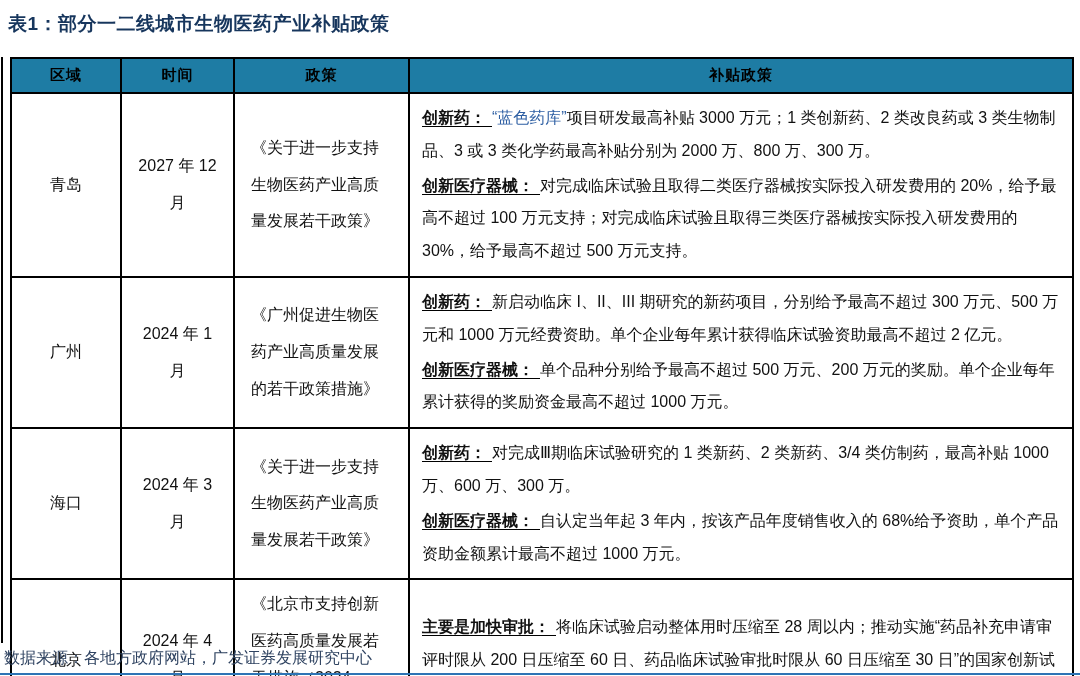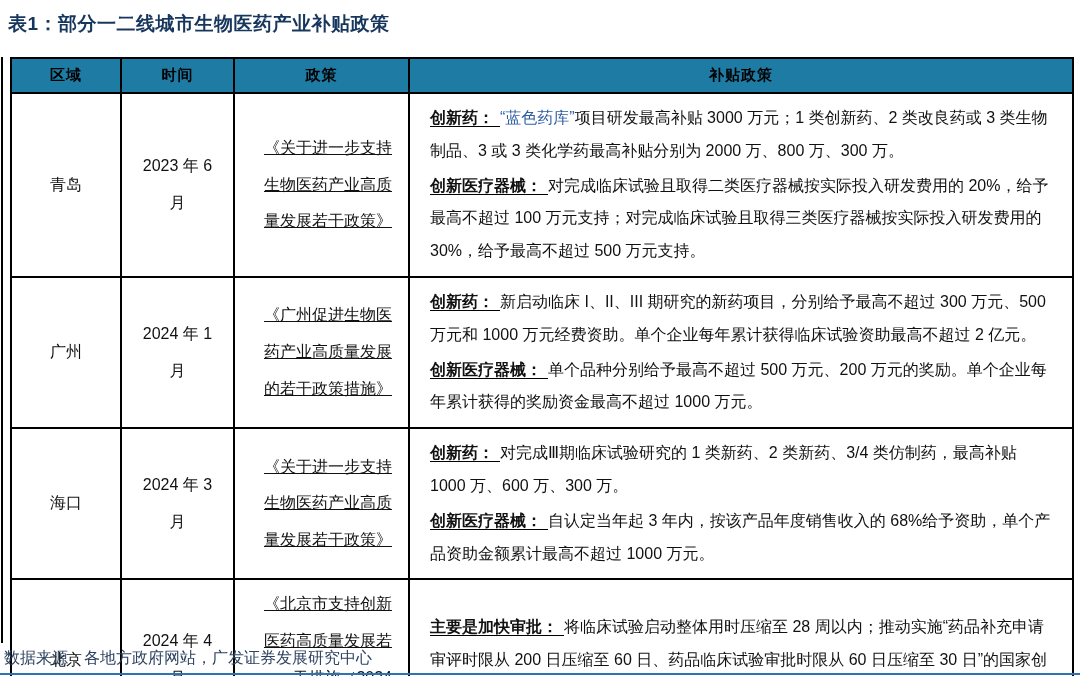--- a/index.html
+++ b/index.html
@@ -23,24 +23,24 @@
     font-size: 16px;
   }
   table.subsidy th, table.subsidy td { border: 2px solid #000; }
 
   table.subsidy thead th {
     background: #1e7ca4; color: #000000; font-weight: bold; font-size: 15px;
     height: 35px; text-align: center; letter-spacing: 1px;
   }
 
   td.center-cell { text-align: center; vertical-align: middle; line-height: 2.3; padding: 6px 14px; }
-  td.policy-cell { text-align: right; vertical-align: middle; line-height: 2.3; padding: 6px 16px; text-decoration: underline; }
+  td.policy-cell { text-align: left; vertical-align: middle; line-height: 2.3; padding: 6px 16px; }
 
   td.subsidy-cell { vertical-align: middle; padding: 6px 10px 6px 12px; line-height: 2.05; text-align: left; }
-  td.subsidy-cell p { margin: 2px 8px; }
+  td.subsidy-cell p { margin: 2px 0; }
   .lead {
     font-weight: bold; border-bottom: 1px solid #000; padding-right: 6px;
   }
   .hl { color: #2e5fa3; }
 
   tr.row-qingdao   { height: 166px; }
   tr.row-guangzhou { height: 146px; }
   tr.row-haikou    { height: 134px; }
   tr.row-beijing   { height: 105px; }
 
@@ -74,21 +74,21 @@
         <th>区域</th>
         <th>时间</th>
         <th>政策</th>
         <th>补贴政策</th>
       </tr>
     </thead>
     <tbody>
 
       <tr class="row-qingdao">
         <td class="center-cell">青岛</td>
-        <td class="center-cell">2023 年 6 月</td>
+        <td class="center-cell">2027 年 12 月</td>
         <td class="policy-cell">《关于进一步支持生物医药产业高质量发展若干政策》</td>
         <td class="subsidy-cell">
           <p><span class="lead">创新药：</span><span class="hl">“蓝色药库”</span><span>项目研发最高补贴 3000 万元；1 类创新药、2 类改良药或 3 类生物制品、3 或 3 类化学药最高补贴分别为 2000 万、800 万、300 万。</span></p>
           <p><span class="lead">创新医疗器械：</span><span>对完成临床试验且取得二类医疗器械按实际投入研发费用的 20%，给予最高不超过 100 万元支持；对完成临床试验且取得三类医疗器械按实际投入研发费用的 30%，给予最高不超过 500 万元支持。</span></p>
         </td>
       </tr>
 
       <tr class="row-guangzhou">
         <td class="center-cell">广州</td>
         <td class="center-cell">2024 年 1 月</td>

